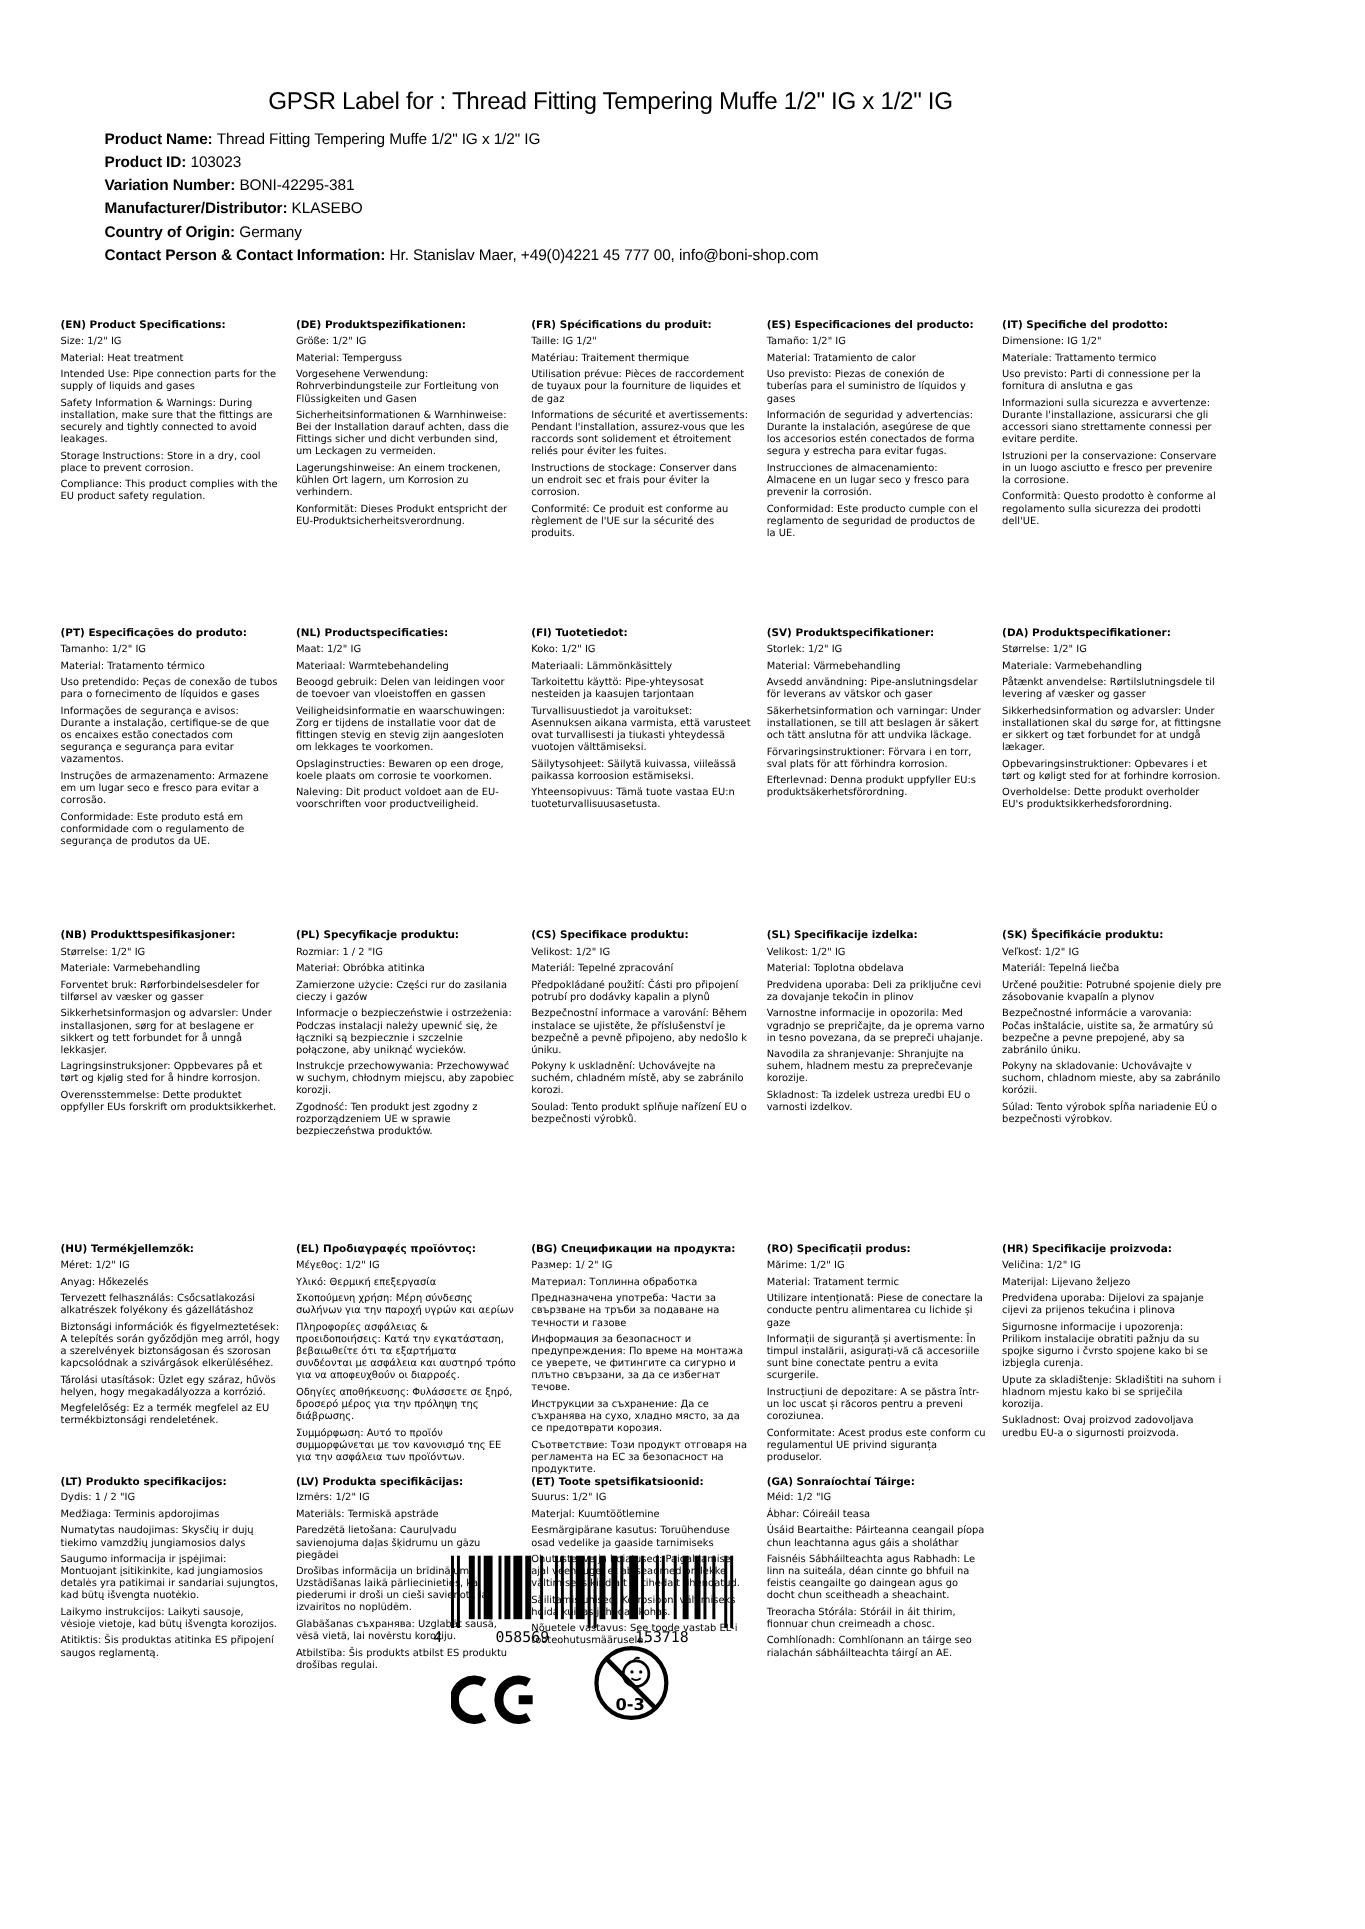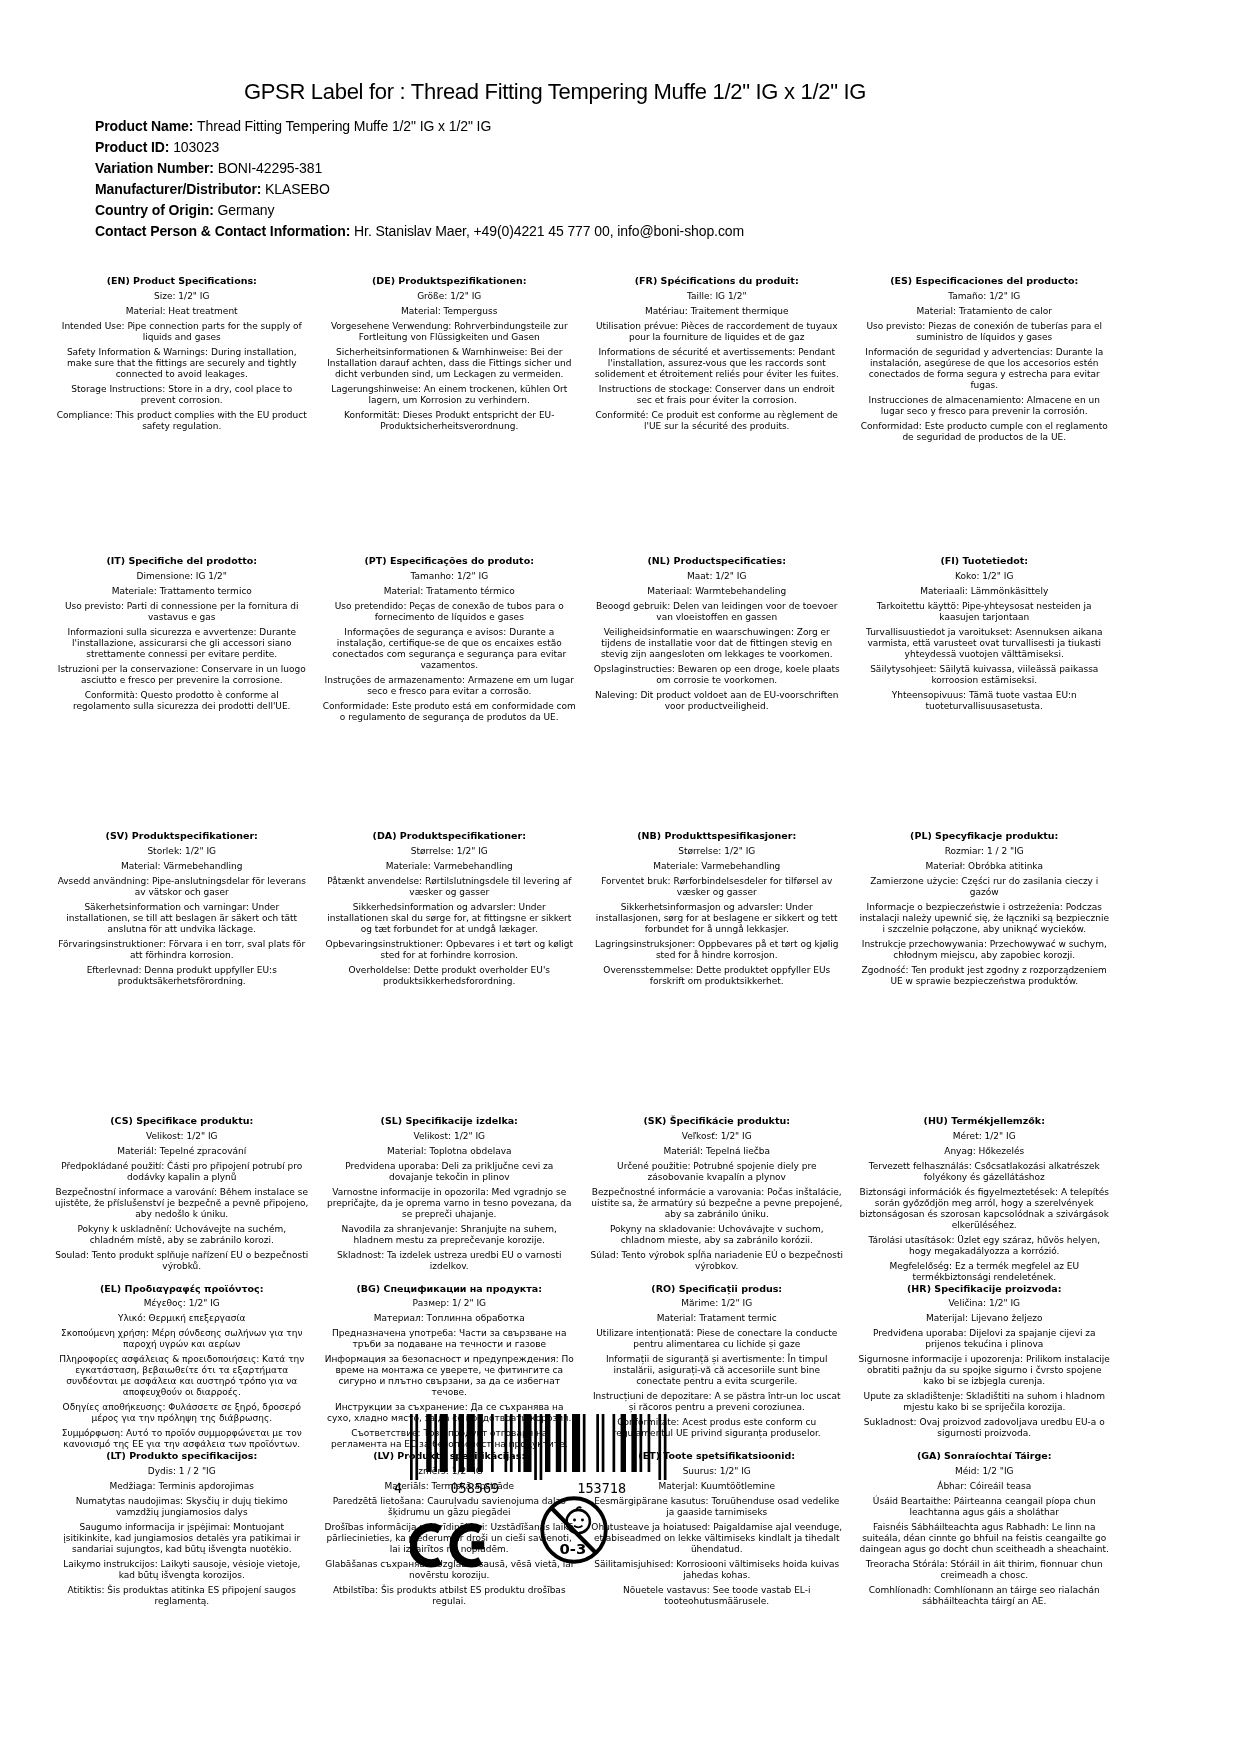--- a/index.html
+++ b/index.html
@@ -12,24 +12,24 @@
     position:absolute; top:50px; left:55px; width:1000px; text-align:center;
     font-family:"Liberation Sans", sans-serif; font-weight:normal; font-size:22px; letter-spacing:-0.3px;margin-top:29px;
   }
   .product-info {
     position:absolute; top:116px; left:55px; width:900px;
     font-family:"Liberation Sans", sans-serif; font-size:14px; line-height:21px; letter-spacing:-0.1px;
   }
   .pi-line { white-space:nowrap; }
   .pi-label { font-weight:bold;padding-left:40px; }
   .language-grid {
-    position:absolute; top:275px; left:55px; width:1056px;
-    display:grid; grid-template-columns:repeat(4, 1fr); column-gap:14px;
+    position:absolute; top:290px; left:55px; width:1056px;
+    display:grid; grid-template-columns:repeat(5, 1fr); column-gap:14px;
     grid-template-rows:280px 275px 285px auto; align-items:start;
-    font-size:9px; line-height:11px;text-align:center;
+    font-size:9px; line-height:11px;
   }
   .lang-block { width:100%; }
   .lang-header { font-weight:bold; font-size:9.5px; line-height:11.5px; }
   .lang-para { margin-top:4px; }
   .lang-para:first-of-type { margin-top:0; }
   .barcode-wrap { position:absolute; left:388px; top:1414px; width:286px; height:86px; }
   .ce-wrap { position:absolute; left:410px; top:1508px; width:84px; height:76px; }
   .age-wrap { position:absolute; left:538px; top:1494px; width:72px; height:100px; }
   svg { display:block; }
 </style>
@@ -81,21 +81,21 @@
       <div class="lang-para">Material: Tratamiento de calor</div>
       <div class="lang-para">Uso previsto: Piezas de conexión de tuberías para el suministro de líquidos y gases</div>
       <div class="lang-para">Información de seguridad y advertencias: Durante la instalación, asegúrese de que los accesorios estén conectados de forma segura y estrecha para evitar fugas.</div>
       <div class="lang-para">Instrucciones de almacenamiento: Almacene en un lugar seco y fresco para prevenir la corrosión.</div>
       <div class="lang-para">Conformidad: Este producto cumple con el reglamento de seguridad de productos de la UE.</div>
     </div>
     <div class="lang-block">
       <div class="lang-header">(IT) Specifiche del prodotto:</div>
       <div class="lang-para">Dimensione: IG 1/2"</div>
       <div class="lang-para">Materiale: Trattamento termico</div>
-      <div class="lang-para">Uso previsto: Parti di connessione per la fornitura di vastavus e gas</div>
+      <div class="lang-para">Uso previsto: Parti di connessione per la fornitura di anslutna e gas</div>
       <div class="lang-para">Informazioni sulla sicurezza e avvertenze: Durante l'installazione, assicurarsi che gli accessori siano strettamente connessi per evitare perdite.</div>
       <div class="lang-para">Istruzioni per la conservazione: Conservare in un luogo asciutto e fresco per prevenire la corrosione.</div>
       <div class="lang-para">Conformità: Questo prodotto è conforme al regolamento sulla sicurezza dei prodotti dell'UE.</div>
     </div>
     <div class="lang-block">
       <div class="lang-header">(PT) Especificações do produto:</div>
       <div class="lang-para">Tamanho: 1/2" IG</div>
       <div class="lang-para">Material: Tratamento térmico</div>
       <div class="lang-para">Uso pretendido: Peças de conexão de tubos para o fornecimento de líquidos e gases</div>
       <div class="lang-para">Informações de segurança e avisos: Durante a instalação, certifique-se de que os encaixes estão conectados com segurança e segurança para evitar vazamentos.</div>

